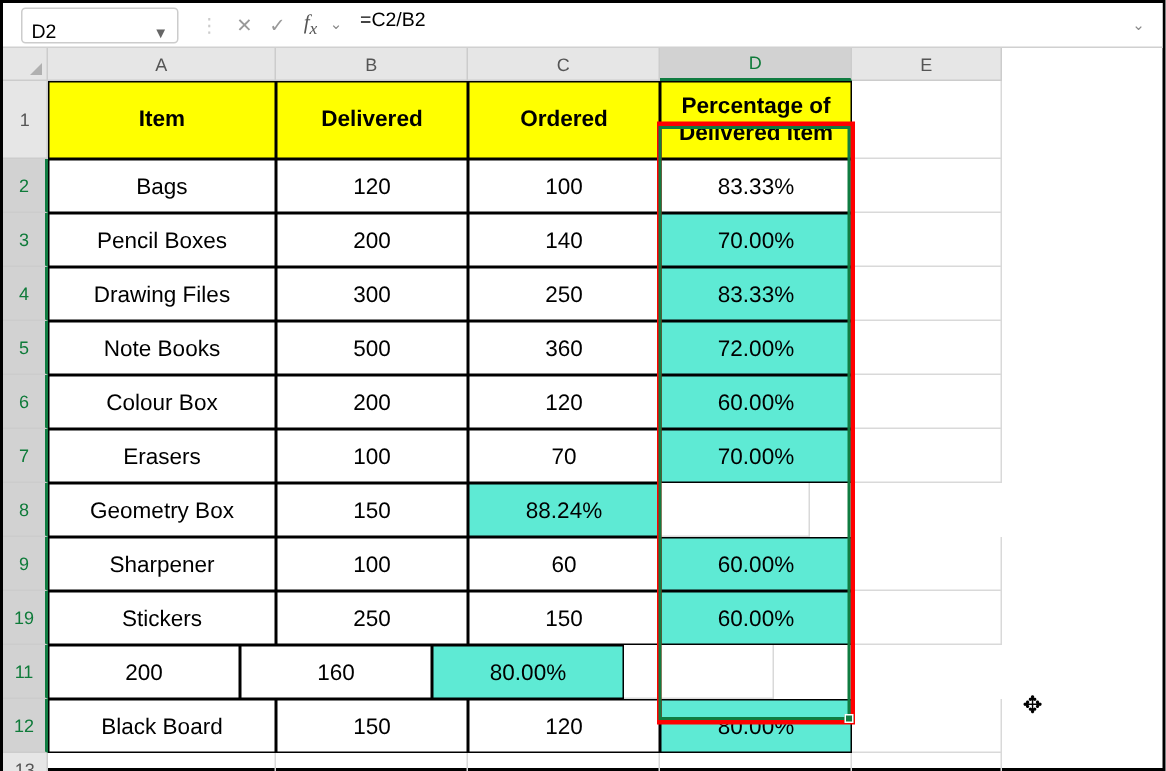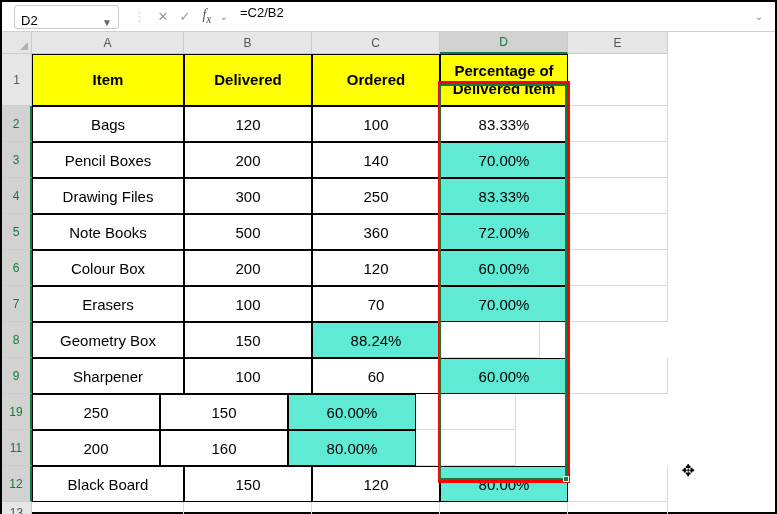--- a/index.html
+++ b/index.html
@@ -280,20 +280,21 @@
         <div class="row">
           <div class="rowhead h-row sel">9</div>
           <div class="cell wA h-row data-cell">Sharpener</div>
           <div class="cell wB h-row data-cell">100</div>
           <div class="cell wC h-row data-cell">60</div>
           <div class="cell wD h-row data-cell selected-col">60.00%</div>
           <div class="cell wE h-row"></div>
         </div>
         <div class="row">
           <div class="rowhead h-row sel">19</div>
+          <div class="cell wA h-row data-cell">Stickers</div>
           <div class="cell wB h-row data-cell">250</div>
           <div class="cell wC h-row data-cell">150</div>
           <div class="cell wD h-row data-cell selected-col">60.00%</div>
           <div class="cell wE h-row"></div>
         </div>
         <div class="row">
           <div class="rowhead h-row sel">11</div>
           <div class="cell wB h-row data-cell">200</div>
           <div class="cell wC h-row data-cell">160</div>
           <div class="cell wD h-row data-cell selected-col">80.00%</div>

